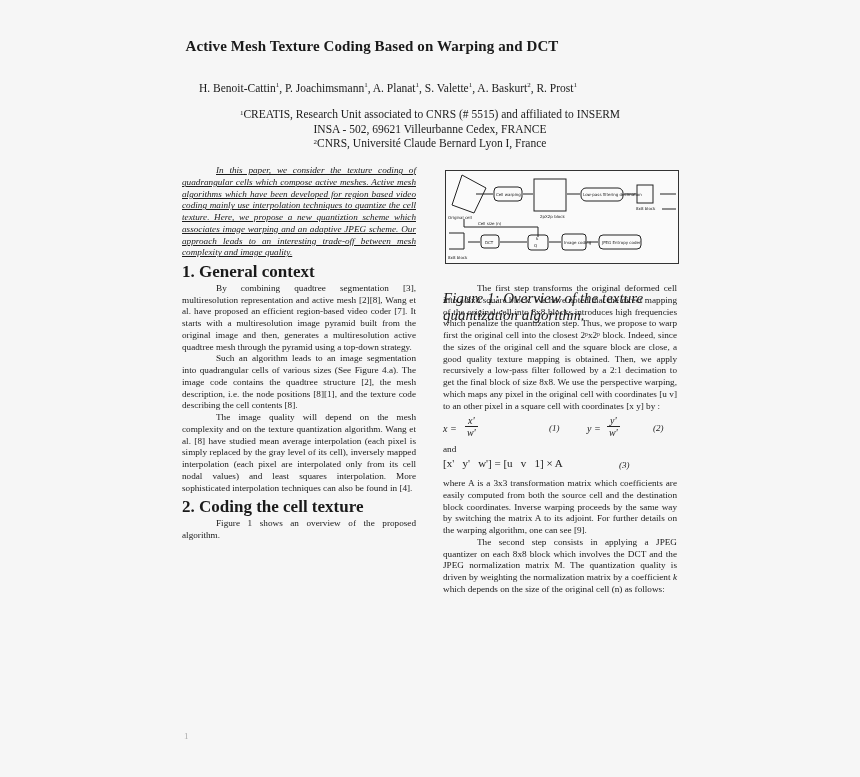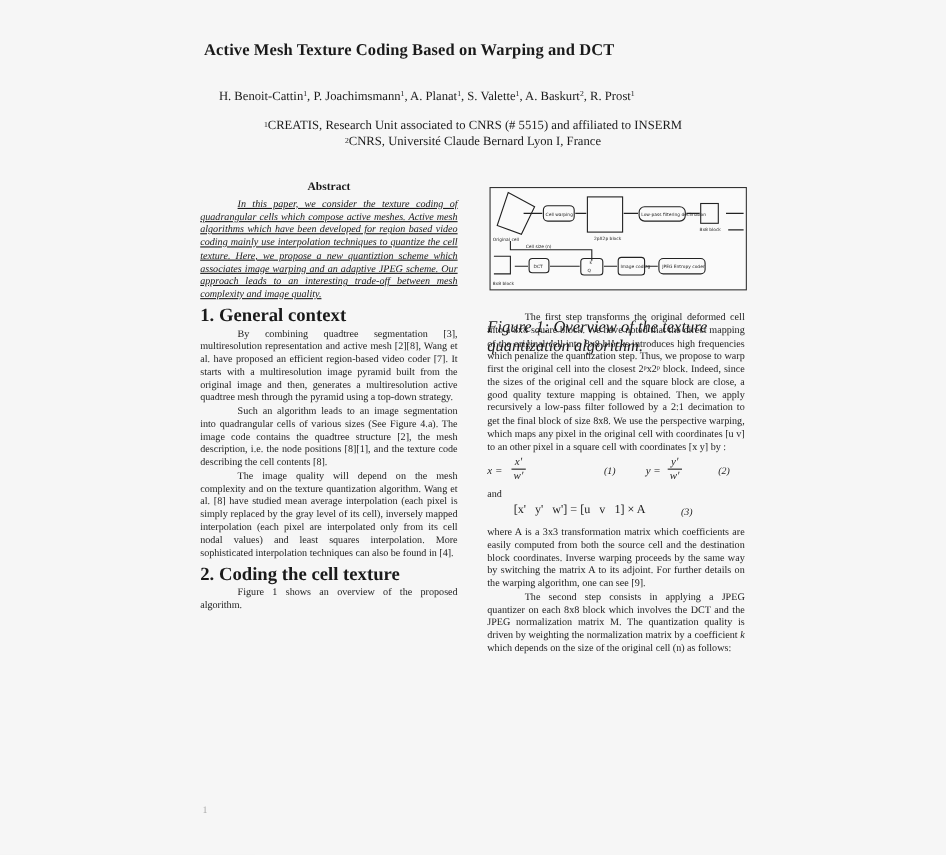--- a/index.html
+++ b/index.html
@@ -50,25 +50,25 @@
   <span>H. Benoit-Cattin</span><sup>1</sup>,
   <span>P. Joachimsmann</span><sup>1</sup>,
   <span>A. Planat</span><sup>1</sup>,
   <span>S. Valette</span><sup>1</sup>,
   <span>A. Baskurt</span><sup>2</sup>,
   <span>R. Prost</span><sup>1</sup>
 </div>
 
 <div class="affil">
   <div><sup>1</sup><span>CREATIS, Research Unit associated to CNRS (#  5515) and affiliated to INSERM</span></div>
+  <div>INSA - 502, 69621 Villeurbanne Cedex, FRANCE</div>
   <div><sup>2</sup><span>CNRS, Université Claude Bernard Lyon I, France</span></div>
 </div>
 
 <div class="col col-left">
-  <div class="abs-head">Abstract</div>
   <p class="abstract indent">In this paper, we consider the texture coding of quadrangular cells which compose active meshes. Active mesh algorithms which have been developed for region based video coding mainly use interpolation techniques to quantize the cell texture. Here, we propose a new quantiztion scheme which associates image warping and an adaptive JPEG scheme. Our approach leads to an interesting trade-off between mesh complexity and image quality.</p>
 
   <div class="sec-head">
     <span class="num">1.</span><span>General context</span>
   </div>
   <p class="indent">By combining quadtree segmentation [3], multiresolution representation and active mesh [2][8], Wang et al. have proposed an efficient region-based video coder [7]. It starts with a multiresolution image pyramid built from the original image and then, generates a multiresolution active quadtree mesh  through the pyramid using a top-down strategy.</p>
   <p class="indent">Such an algorithm leads to an image segmentation into quadrangular cells of various sizes (See Figure 4.a). The  image code contains the quadtree structure [2], the mesh description, i.e. the node positions [8][1], and the texture code describing the cell contents [8].</p>
   <p class="indent">The image quality will depend on the mesh complexity and on the texture quantization algorithm. Wang et al. [8] have studied mean average interpolation (each pixel is simply replaced by the gray level of its cell), inversely mapped interpolation (each pixel are interpolated only from its cell nodal values) and least squares interpolation. More sophisticated interpolation techniques can also be found in [4].</p>
 
   <div class="sec-head">
@@ -140,21 +140,21 @@
     <span class="lbl" style="left:106px; top:9px;">(1)</span>
     <span style="position:absolute; left:144px; top:9px;">y =</span>
     <span class="frac" style="left:164px; top:1px;">
       <div class="num">y'</div>
       <div class="den">w'</div>
     </span>
     <span class="lbl" style="left:210px; top:9px;">(2)</span>
   </div>
   <div>and</div>
   <div class="eqrow" style="height:18px;">
-    <span style="position:absolute; left:0; top:2px; font-style:normal; font-size:11px; white-space:pre;margin-left:24px;">[x'   y'   w'] = [u   v   1] × A</span>
+    <span style="position:absolute; left:0; top:2px; font-style:normal; font-size:11px; white-space:pre;">[x'   y'   w'] = [u   v   1] × A</span>
     <span class="lbl" style="left:176px; top:4px;">(3)</span>
   </div>
   <p style="margin-top:4px;">where A is a 3x3 transformation matrix which coefficients are easily computed from both the source cell and the destination block coordinates. Inverse warping proceeds by the same way by switching the matrix A to its adjoint. For further details on the warping algorithm, one can see [9].</p>
   <p class="indent">
     <span>The second step consists in applying a JPEG quantizer on each 8x8 block which involves the DCT and the JPEG normalization matrix M. The quantization quality is driven by weighting the normalization matrix by a coefficient </span><i>k</i><span> which depends on the size of the original cell (n) as follows:</span>
   </p>
 </div>
 
 <div class="page-num">1</div>
 

